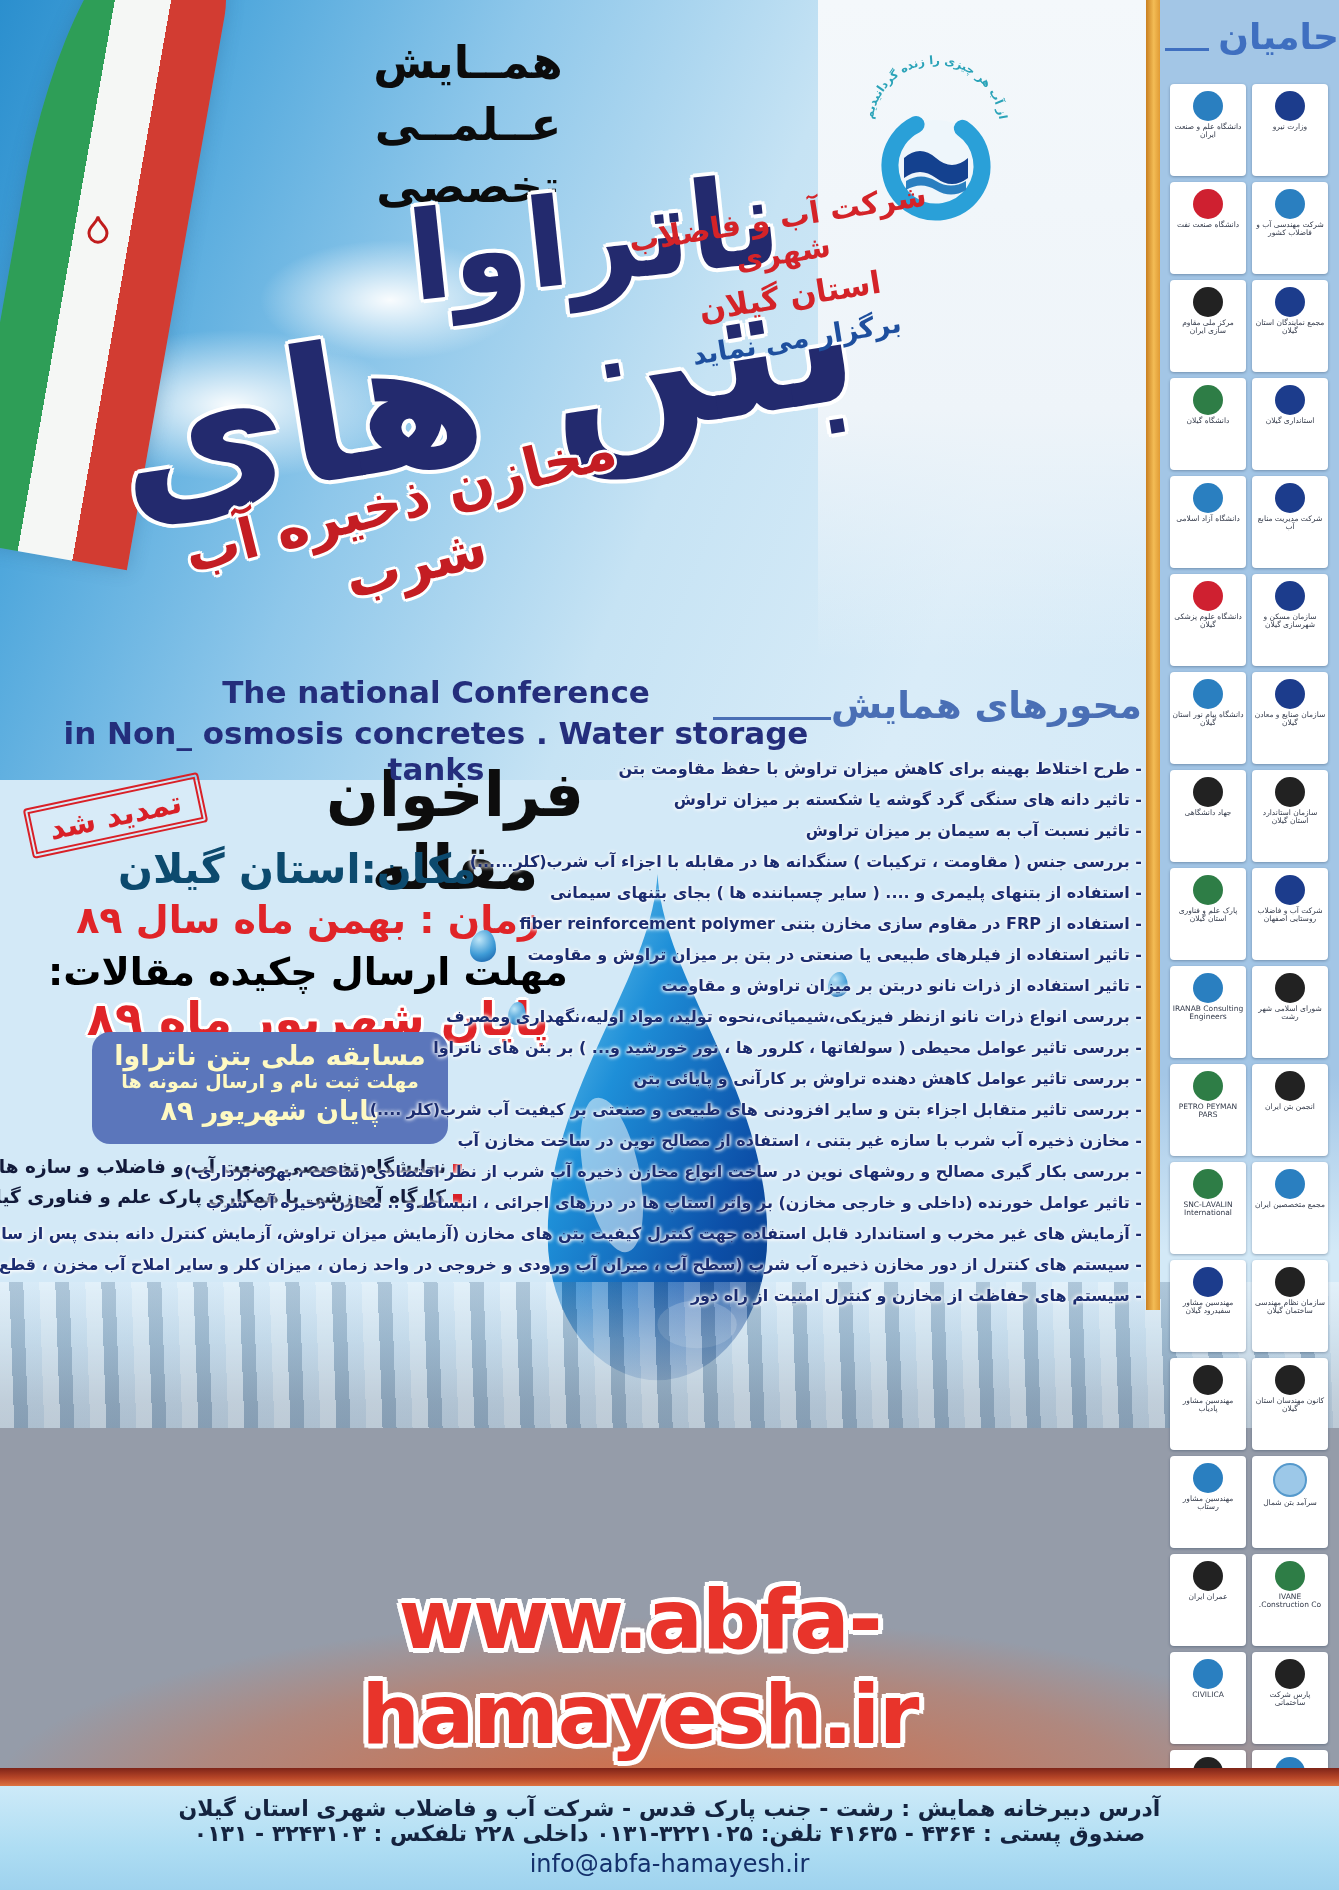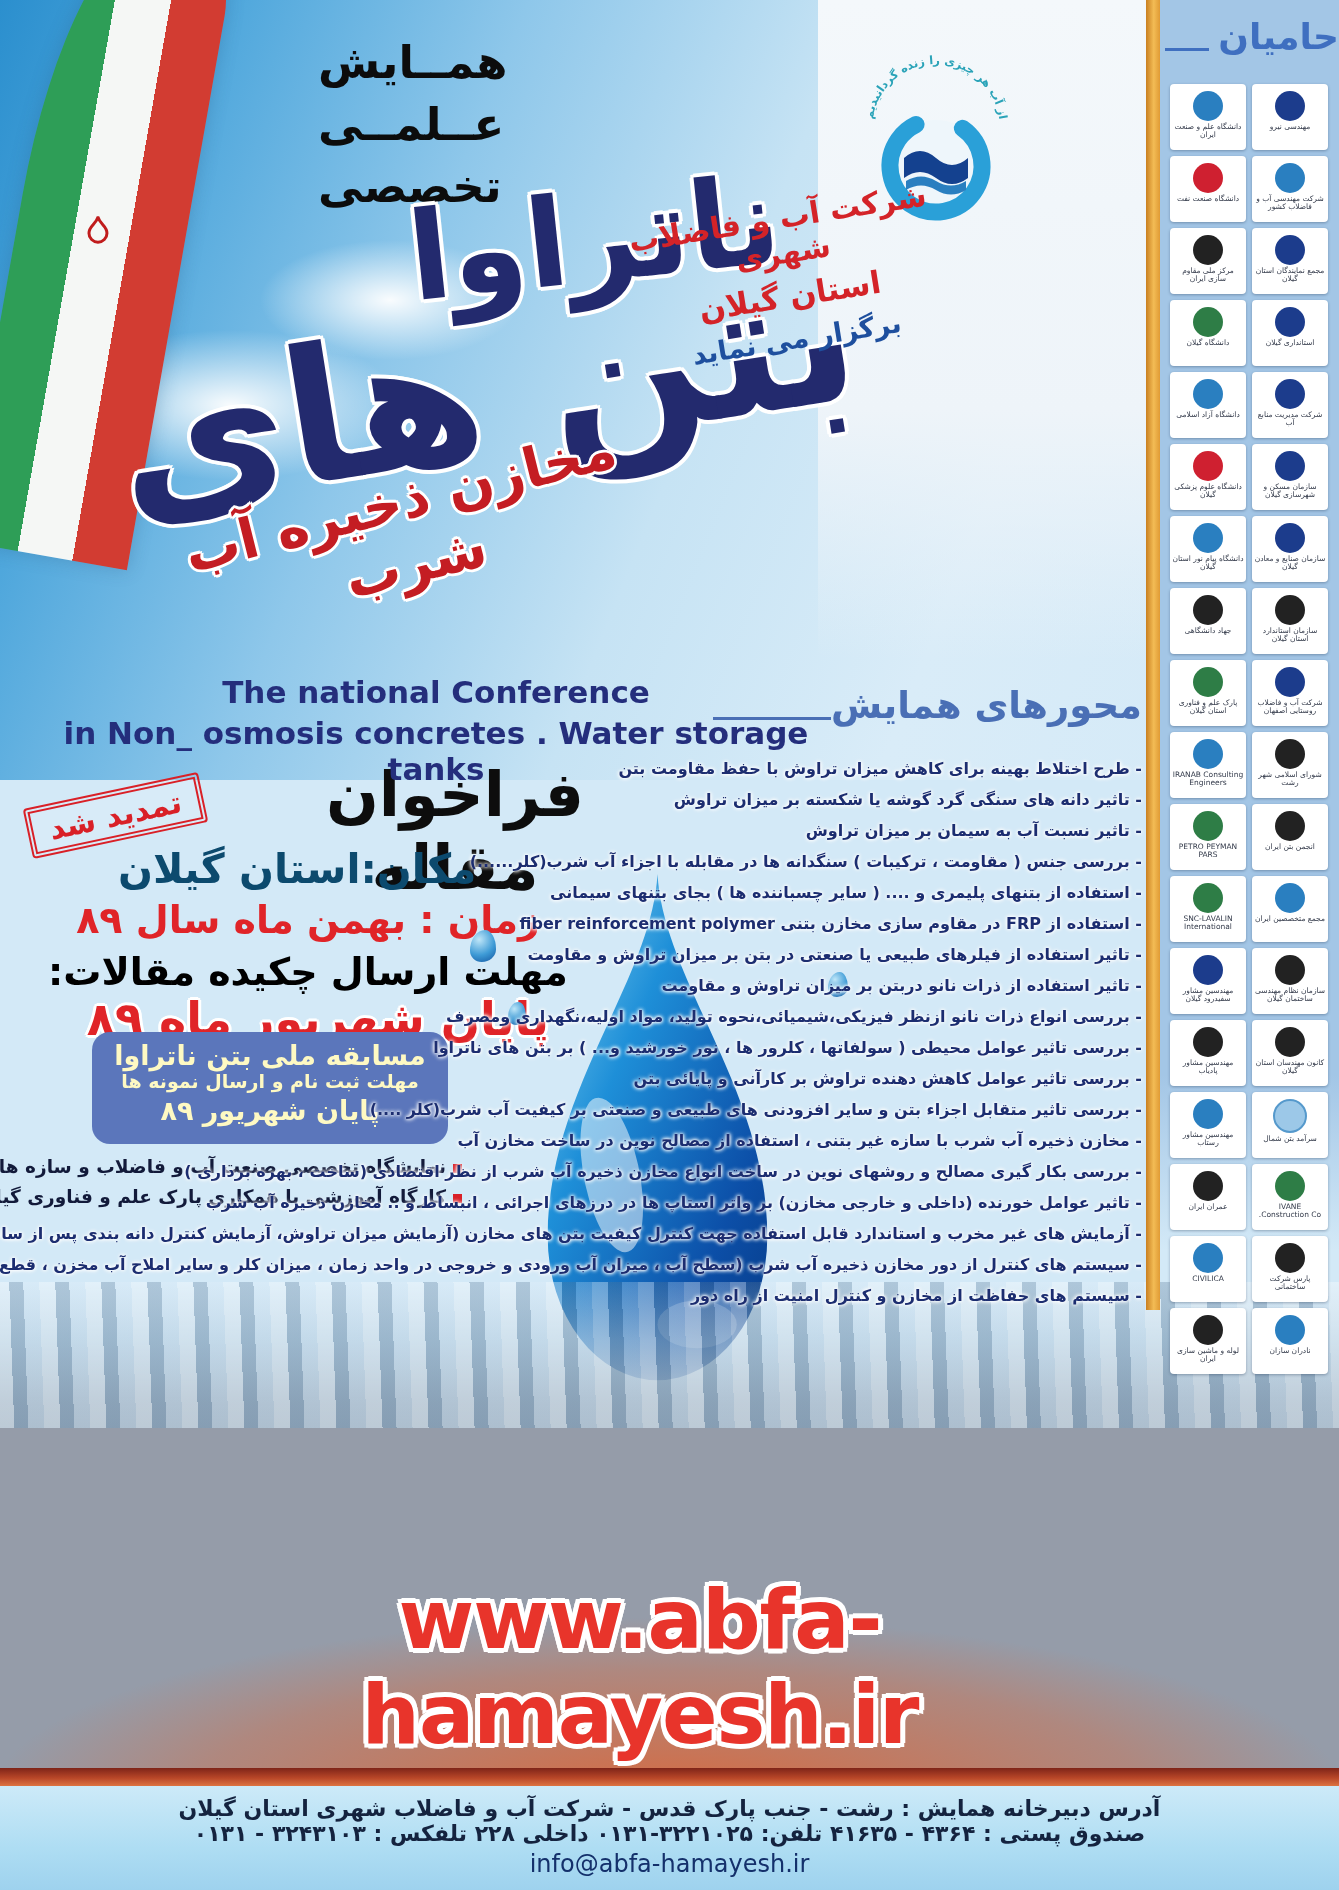--- a/index.html
+++ b/index.html
@@ -13,21 +13,21 @@
   
   .flag{left:238px;top:-60px;width:640px;height:168px;z-index:2;transform-origin:0 0;transform:rotate(100deg);
         border-radius:12% 0 0 45%/40% 0 0 55%;
         background:linear-gradient(180deg,#d23c32 0 33%,#f5f7f5 33% 66%,#2e9e57 66% 100%);
         box-shadow:0 0 18px rgba(40,80,120,.25);}
   .flag .emblem{position:absolute;left:300px;top:70px;transform:rotate(-100deg);}
   
   .white-panel{left:818px;top:0;width:334px;height:660px;z-index:1;
        background:linear-gradient(180deg,#f4f8fb 0%,#eef4f9 62%,rgba(238,244,249,0) 100%);}
   
-  .top-titles{left:318px;top:40px;width:300px;z-index:3;text-align:left;color:#0c0c0c;font-weight:bold;}
+  .top-titles{left:318px;top:40px;width:300px;z-index:3;text-align:center;color:#0c0c0c;font-weight:bold;}
   .top-titles div{font-size:45px;line-height:1;margin-bottom:17px;}
   
   .outline-navy{color:#232a6e;font-weight:bold;
      text-shadow:-4px 0 0 #fff,4px 0 0 #fff,0 -4px 0 #fff,0 4px 0 #fff,-3px -3px 0 #fff,3px 3px 0 #fff,-3px 3px 0 #fff,3px -3px 0 #fff;}
   .t-natarava{left:408px;top:168px;font-size:122px;transform:rotate(-6deg);z-index:3;}
   .t-beton{left:112px;top:282px;font-size:186px;transform:rotate(-9deg);z-index:3;}
   .t-makhazen{left:128px;top:468px;width:560px;text-align:center;font-size:55px;transform:rotate(-14deg);
      z-index:3;color:#c41d23;font-weight:bold;
      text-shadow:-3px 0 0 #fff,3px 0 0 #fff,0 -3px 0 #fff,0 3px 0 #fff,-2px -2px 0 #fff,2px 2px 0 #fff,-2px 2px 0 #fff,2px -2px 0 #fff;}
   
@@ -90,21 +90,21 @@
   .url{left:120px;top:1572px;width:1040px;z-index:7;text-align:center;font-size:82px;font-weight:bold;color:#e8342b;letter-spacing:-1px;
      text-shadow:-5px 0 0 #fff,5px 0 0 #fff,0 -5px 0 #fff,0 5px 0 #fff,-4px -4px 0 #fff,4px 4px 0 #fff,-4px 4px 0 #fff,4px -4px 0 #fff;}
   
   .sp-strip{left:1146px;top:0;width:14px;height:1310px;z-index:9;
      background:linear-gradient(90deg,#c97f20,#f3bc55 55%,#e09b35);}
   .sp-panel{left:1158px;top:0;width:181px;height:1250px;z-index:8;
      background:linear-gradient(180deg,#a3c6e6 0%,#a3c6e6 86%,rgba(163,198,230,0) 100%);}
   .sp-heading{left:1158px;top:16px;width:181px;z-index:10;text-align:right;font-size:36px;font-weight:bold;color:#3f6fc0;direction:rtl;}
   .sp-heading::after{content:"";position:absolute;right:72%;bottom:6px;width:44px;border-bottom:3px solid #3f6fc0;}
   .sp-grid{left:1170px;top:84px;width:158px;z-index:10;display:grid;grid-template-columns:76px 76px;gap:6px;}
-  .tile{width:76px;height:66px;background:#fff;border-radius:4px;box-shadow:0 1px 3px rgba(20,40,70,.35);
+  .tile{width:76px;height:92px;background:#fff;border-radius:4px;box-shadow:0 1px 3px rgba(20,40,70,.35);
         text-align:center;overflow:hidden;}
   .glyph{display:block;width:30px;height:30px;border-radius:50%;margin:7px auto 2px;}
   .c-blue{background:#2a7fc0;} .c-navy{background:#1c3c8c;} .c-red{background:#cf2030;}
   .c-green{background:#2e7d46;} .c-black{background:#222;} .c-lblue{background:#9cc8e8;border:2px solid #5599cc;}
   .tlabel{display:block;font-size:7.5px;line-height:1.1;color:#333a4a;direction:rtl;padding:0 2px;}
   
   .footer-divider{left:0;top:1768px;width:1339px;height:18px;z-index:11;
      background:linear-gradient(180deg,#7e2418,#b84628 55%,#dd7340);}
   .footer{left:0;top:1786px;width:1339px;height:104px;z-index:11;text-align:center;direction:rtl;
      background:linear-gradient(180deg,#cdeaf8 0%,#aeddf3 60%,#9ed2ee 100%);}
@@ -228,21 +228,21 @@
   <div class="abs sp-panel"></div>
   <div class="abs sp-strip"></div>
   <div class="abs sp-heading">حامیان</div>
   <div class="abs sp-grid">
     <div class="tile">
         <span class="glyph c-blue"></span>
         <span class="tlabel">دانشگاه علم و صنعت ایران</span>
       </div>
     <div class="tile">
         <span class="glyph c-navy"></span>
-        <span class="tlabel">مهندسی نیرو</span>
+        <span class="tlabel">وزارت نیرو</span>
       </div>
     <div class="tile">
         <span class="glyph c-red"></span>
         <span class="tlabel">دانشگاه صنعت نفت</span>
       </div>
     <div class="tile">
         <span class="glyph c-blue"></span>
         <span class="tlabel">شرکت مهندسی آب و فاضلاب کشور</span>
       </div>
     <div class="tile">

